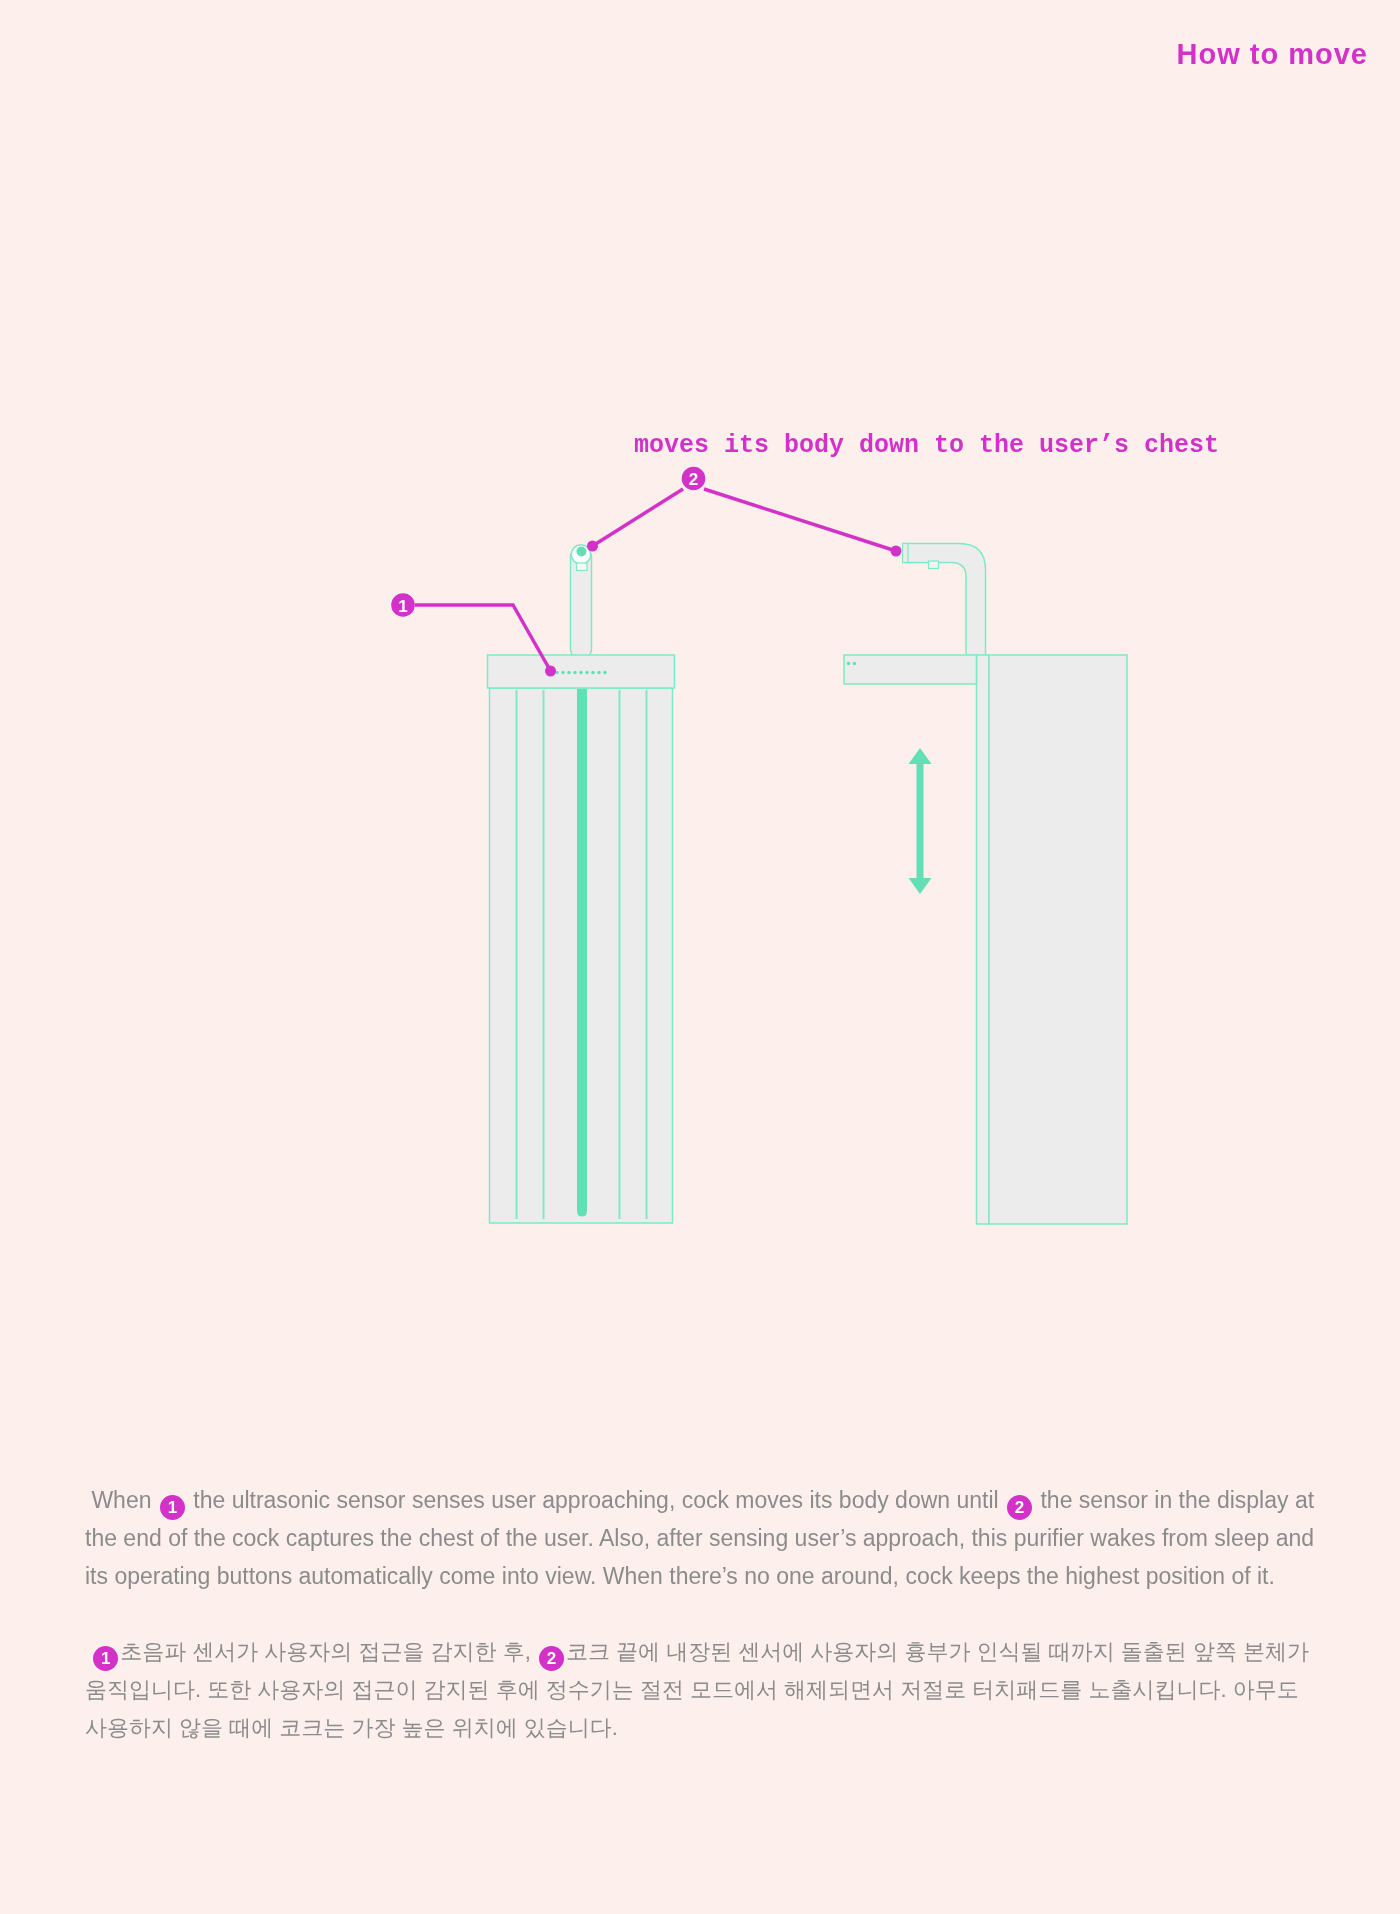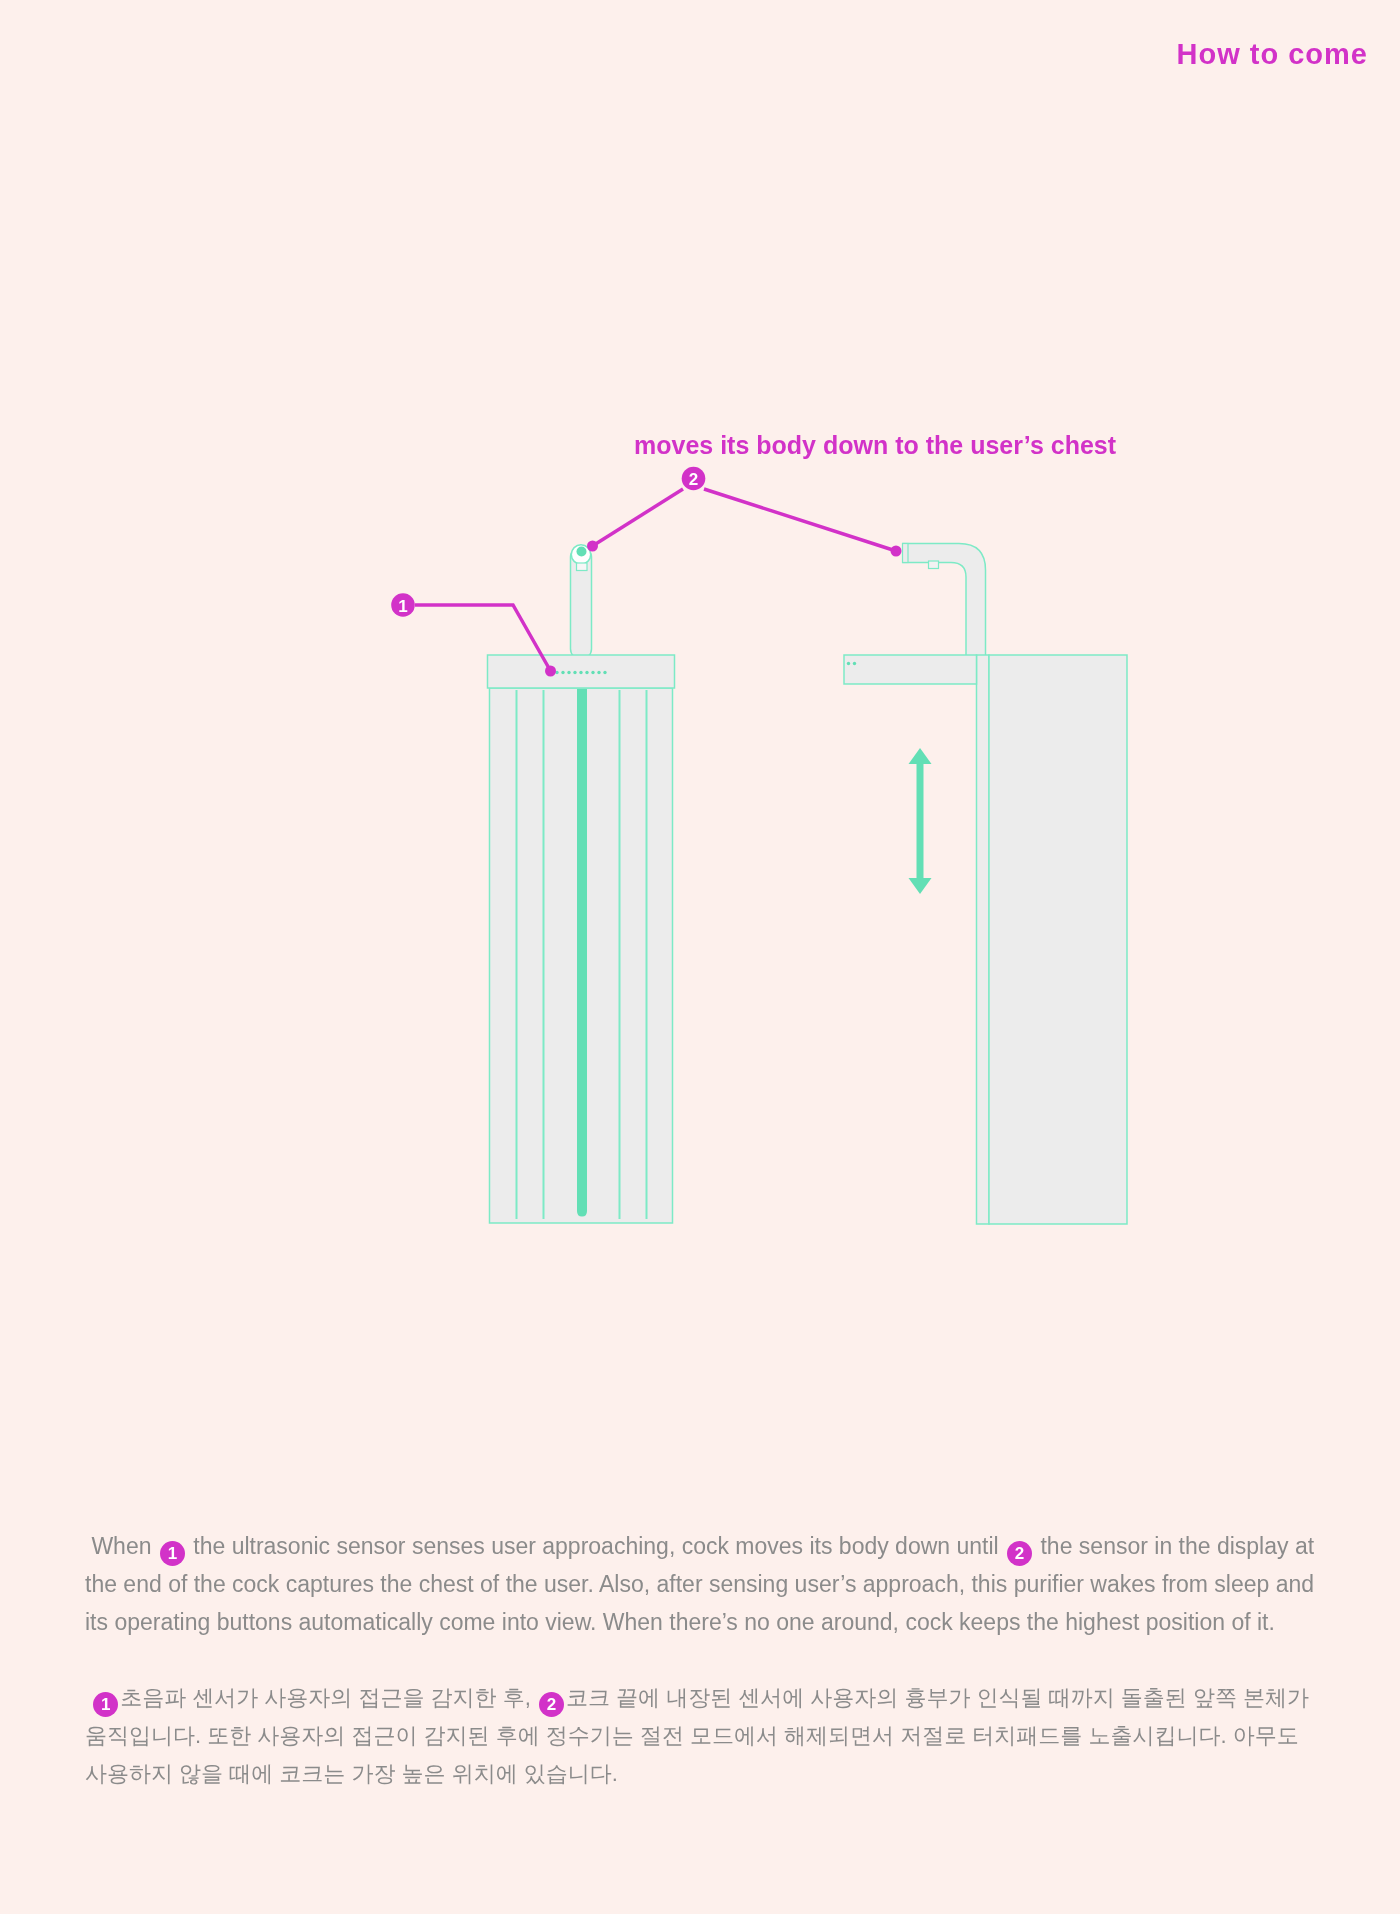--- a/index.html
+++ b/index.html
@@ -12,27 +12,26 @@
   }
   .title{
     position:absolute;top:38px;right:32px;
     font-size:29px;font-weight:bold;letter-spacing:1px;
     color:#d232c8;
   }
   .anno-label{
     position:absolute;
     font-weight:bold;color:#d232c8;white-space:nowrap;
   }
-  .anno-label.l2{left:634px;top:431px;font-size:25px;letter-spacing:0px;}
+  .anno-label.l2{left:634px;top:431px;font-size:25px;letter-spacing:0px;font-family:Liberation Mono, monospace;}
   .anno-label.l1{left:77px;top:557px;font-size:28px;letter-spacing:2.5px;}
   .diagram-svg{position:absolute;left:0;top:0;width:1400px;height:1914px;}
   .text-block{
     position:absolute;left:85px;top:1482px;width:1232px;
     color:#8b8b8b;
-    margin-top:46px;
   }
   .para{
     margin:0;white-space:pre-wrap;
     font-size:23px;line-height:37.5px;
   }
   .para.ko{margin-top:38px;font-size:22px;line-height:37.5px;}
   .badge{
     display:inline-flex;align-items:center;justify-content:center;
     width:25px;height:25px;border-radius:50%;
     background:#d232c8;color:#ffffff;
@@ -42,21 +41,21 @@
   .svg-badge-num{
     fill:#ffffff;font-family:"Liberation Sans","DejaVu Sans",sans-serif;
     font-size:17px;font-weight:bold;
   }
 </style>
 </head>
 <body>
 
 <div class="page">
 
-  <div class="title">How to come</div>
+  <div class="title">How to move</div>
 
   <div class="anno-label l2">moves its body down to the user’s chest</div>
 
   <svg class="diagram-svg" viewBox="0 0 1400 1914" xmlns="http://www.w3.org/2000/svg">
 
     <g>
 
       <rect x="570.5" y="547" width="21" height="112" rx="10" fill="#ececec" stroke="#7deac6" stroke-width="1.5"></rect>
 
       <circle cx="581" cy="554.5" r="9.7" fill="#ffffff" stroke="#7deac6" stroke-width="1.5"></circle>

